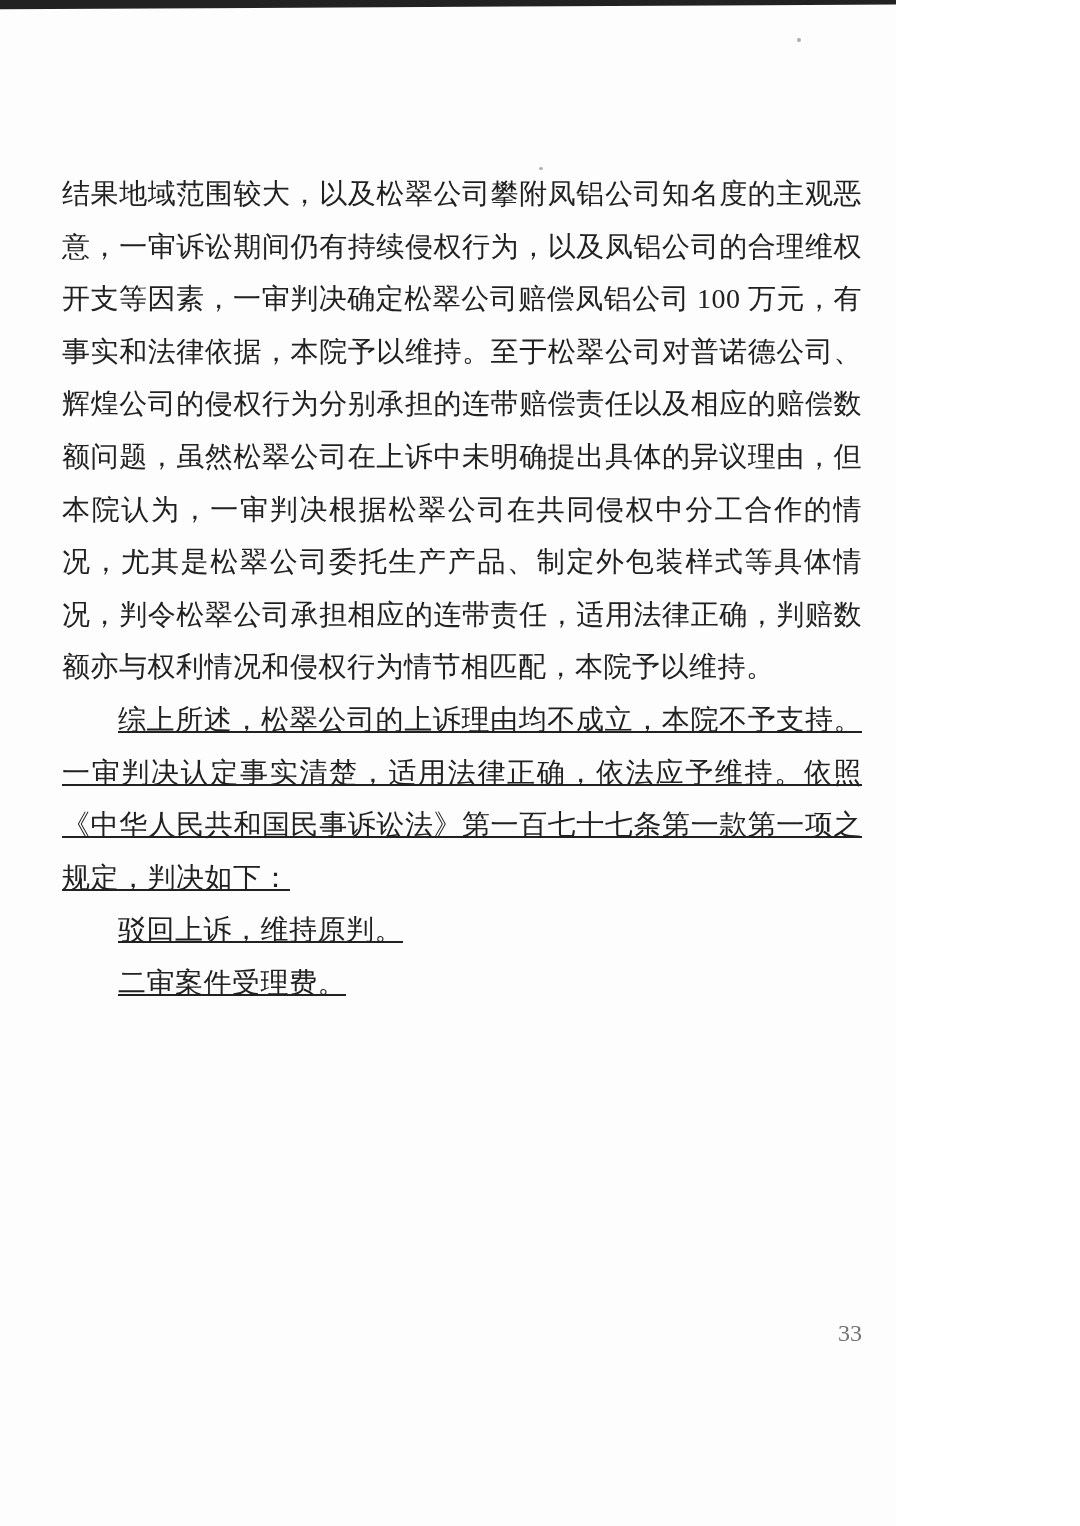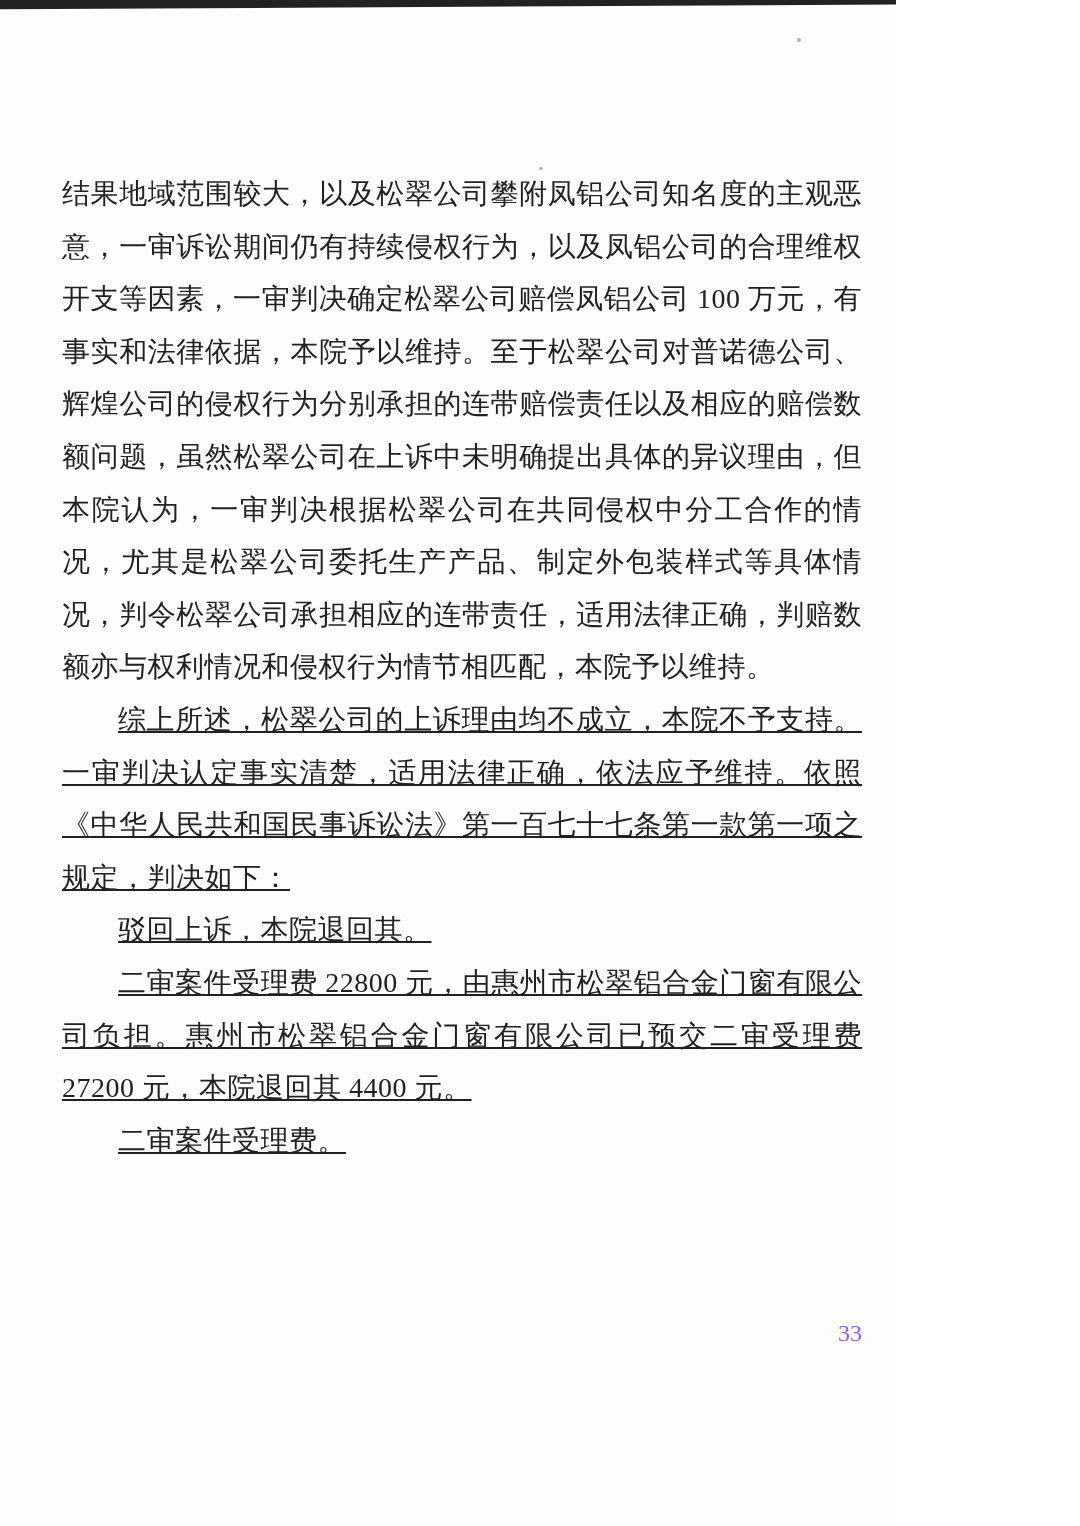--- a/index.html
+++ b/index.html
@@ -28,21 +28,21 @@
     text-align: justify;
   }
   .text-block p { margin: 0; padding: 0; }
   .text-block p.indented { text-indent: 2em; text-decoration: underline; }
 
   .page-number {
     position: absolute;
     left: 838px;
     top: 1320px;
     font-size: 24px;
-    color: #8b5cf6;
+    color: #737373;
   }
 
   
   .artifact-top-bar {
     position: absolute;
     left: 0; top: 0;
     width: 1014px; height: 10px;
     background: #222222;
     clip-path: polygon(0 0, 100% 0, 100% 40%, 0 92%);
   }
@@ -88,20 +88,19 @@
   <div class="artifact-right-line"></div>
   <div class="artifact-right-shade"></div>
   <div class="speck speck-1"></div>
   <div class="speck speck-2"></div>
   <div class="speck speck-3"></div>
   <div class="speck speck-4"></div>
 
   <div class="text-block">
     <p>结果地域范围较大，以及松翠公司攀附凤铝公司知名度的主观恶意，一审诉讼期间仍有持续侵权行为，以及凤铝公司的合理维权开支等因素，一审判决确定松翠公司赔偿凤铝公司 100 万元，有事实和法律依据，本院予以维持。至于松翠公司对普诺德公司、辉煌公司的侵权行为分别承担的连带赔偿责任以及相应的赔偿数额问题，虽然松翠公司在上诉中未明确提出具体的异议理由，但本院认为，一审判决根据松翠公司在共同侵权中分工合作的情况，尤其是松翠公司委托生产产品、制定外包装样式等具体情况，判令松翠公司承担相应的连带责任，适用法律正确，判赔数额亦与权利情况和侵权行为情节相匹配，本院予以维持。</p>
     <p class="indented">综上所述，松翠公司的上诉理由均不成立，本院不予支持。一审判决认定事实清楚，适用法律正确，依法应予维持。依照《中华人民共和国民事诉讼法》第一百七十七条第一款第一项之规定，判决如下：</p>
-    <p class="indented">驳回上诉，本院退回其。</p>
-    <p class="indented">二审案件受理费 22800 元，由惠州市松翠铝合金门窗有限公司负担。惠州市松翠铝合金门窗有限公司已预交二审受理费 27200 元，本院退回其 4400 元。</p>
+    <p class="indented">驳回上诉，维持原判。</p>
     <p class="indented">二审案件受理费。</p>
   </div>
 
   <div class="page-number">33</div>
 
 </div>
 
 </body></html>

